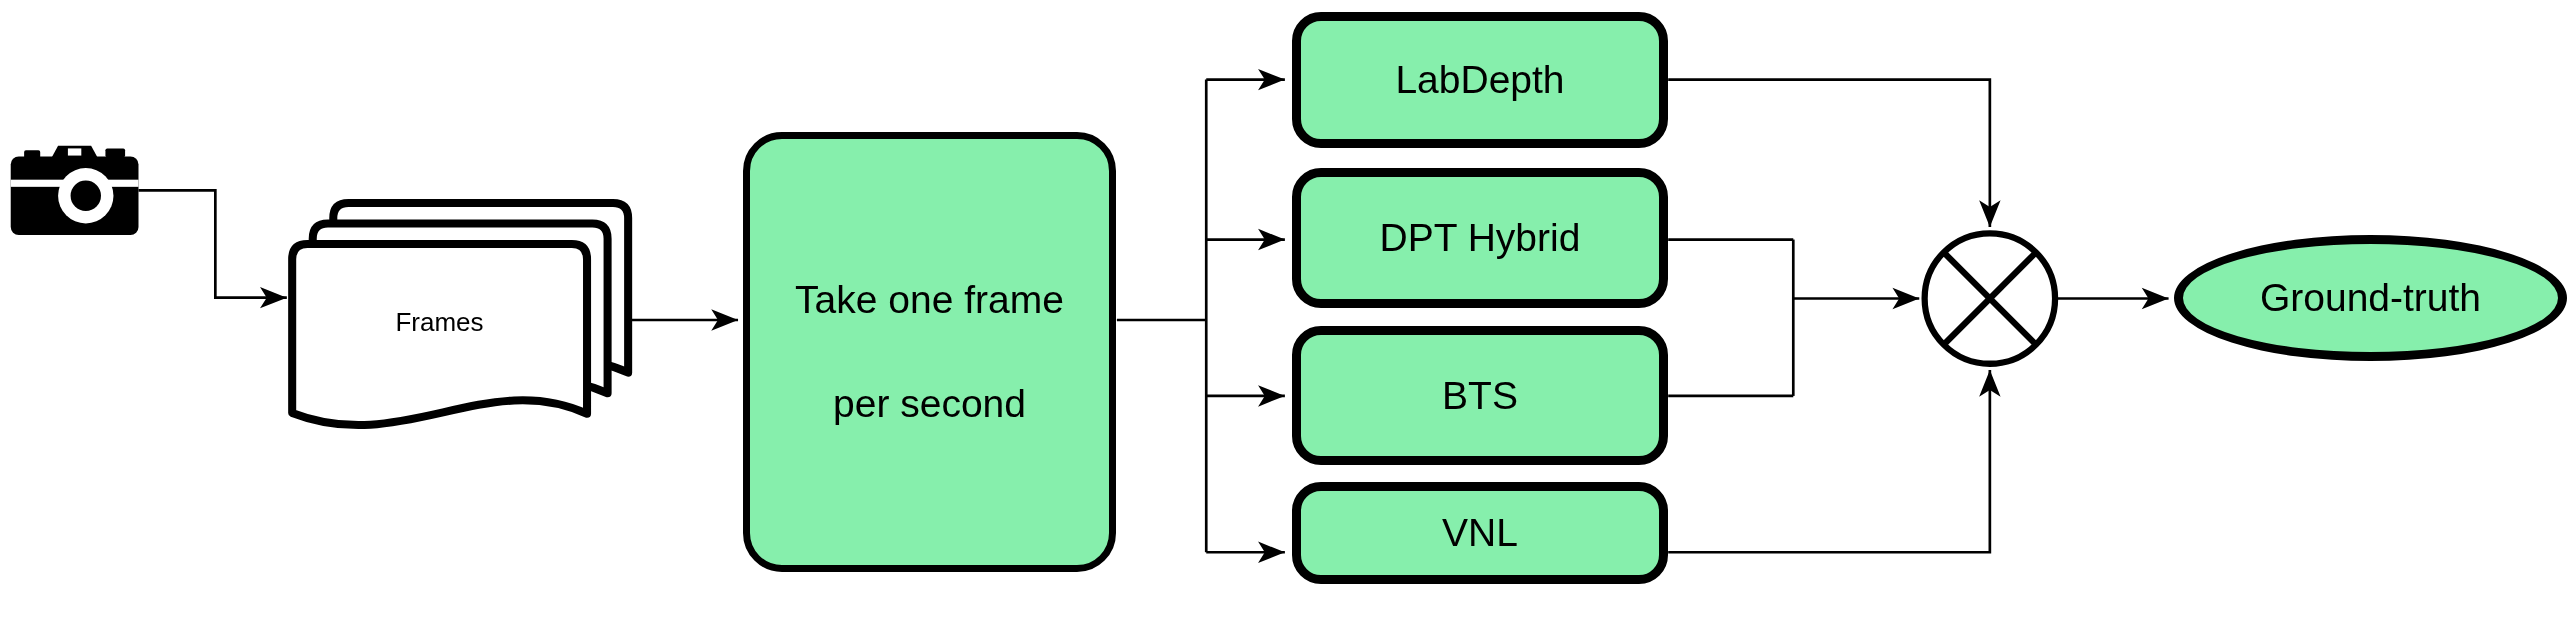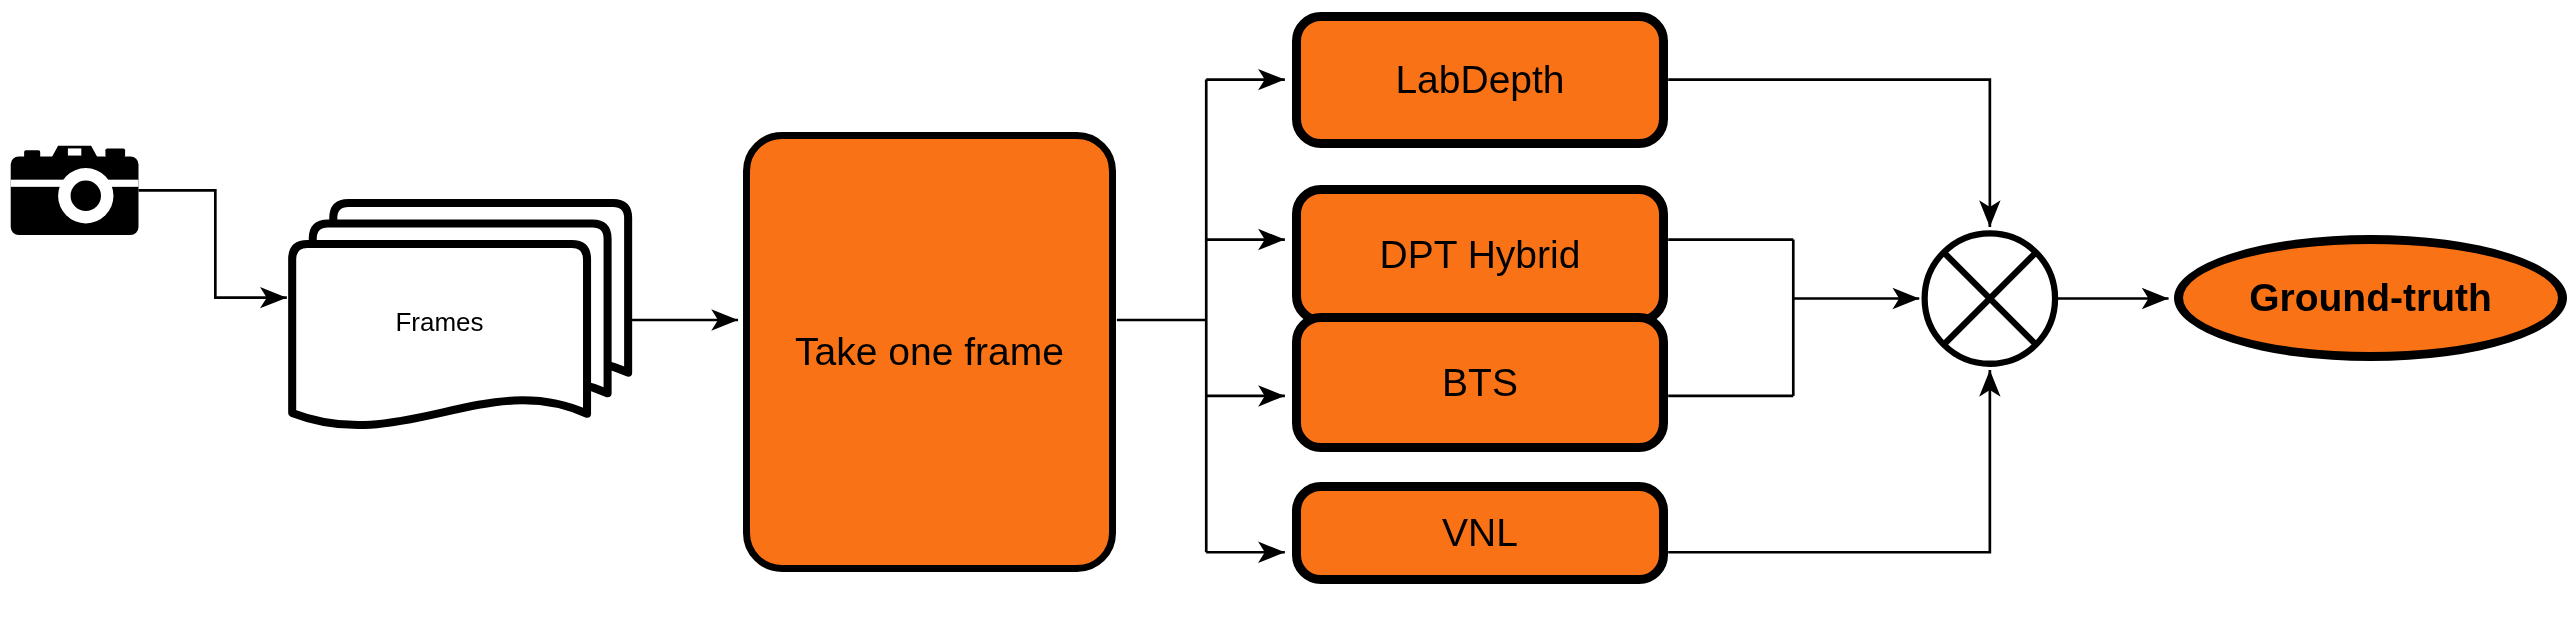--- a/index.html
+++ b/index.html
@@ -10,45 +10,45 @@
     font-family:"Liberation Sans",sans-serif;
     color:#000;
     overflow:hidden;
   }
   svg.linework{position:absolute;left:0;top:0;width:2576px;height:631px;}
   .node{
     position:absolute;
     display:flex;align-items:center;justify-content:center;
     text-align:center;
     box-sizing:border-box;
-    background:#f97316;
+    background:#86efac;
     font-size:39px;
     line-height:52px;
     white-space:pre-line;
   }
   .frames-label{
     position:absolute;left:292px;top:244px;width:295px;height:156px;
     display:flex;align-items:center;justify-content:center;
     font-size:26px;background:transparent;
   }
   .process-box{
     left:743px;top:132px;width:373px;height:440px;
     border:7.1px solid #000;border-radius:39px;
   }
   .model-box{
     left:1292px;width:376px;
     border:9px solid #000;border-radius:29px;
   }
   .model-labdepth{top:11.6px;height:136px;}
-  .model-dpt{top:185px;height:140px;}
-  .model-bts{top:313px;height:139px;}
+  .model-dpt{top:168px;height:140px;}
+  .model-bts{top:326px;height:139px;}
   .model-vnl{top:482px;height:102px;}
   .terminator{
     left:2174px;top:235px;width:393px;height:126px;
-    border:9px solid #000;border-radius:50%;font-weight:bold;
+    border:9px solid #000;border-radius:50%;
   }
 </style>
 </head>
 <body>
 
 <div class="canvas">
 
   <svg class="linework" viewBox="0 0 2883 706">
     <defs>
       <marker id="arrow" viewBox="0 0 34 28" refX="31" refY="14" markerWidth="34" markerHeight="28" orient="auto" markerUnits="userSpaceOnUse">
@@ -96,20 +96,21 @@
       <line x1="2175" y1="282" x2="2279" y2="386"></line>
       <line x1="2175" y1="386" x2="2279" y2="282"></line>
     </g>
   </svg>
 
   <div class="frames-label">Frames</div>
 
   <div class="node process-box">
     <div>
       <div>Take one frame</div>
+      <div>per second</div>
     </div>
   </div>
 
   <div class="node model-box model-labdepth">
     <span>LabDepth</span>
   </div>
   <div class="node model-box model-dpt">
     <span>DPT Hybrid</span>
   </div>
   <div class="node model-box model-bts">

